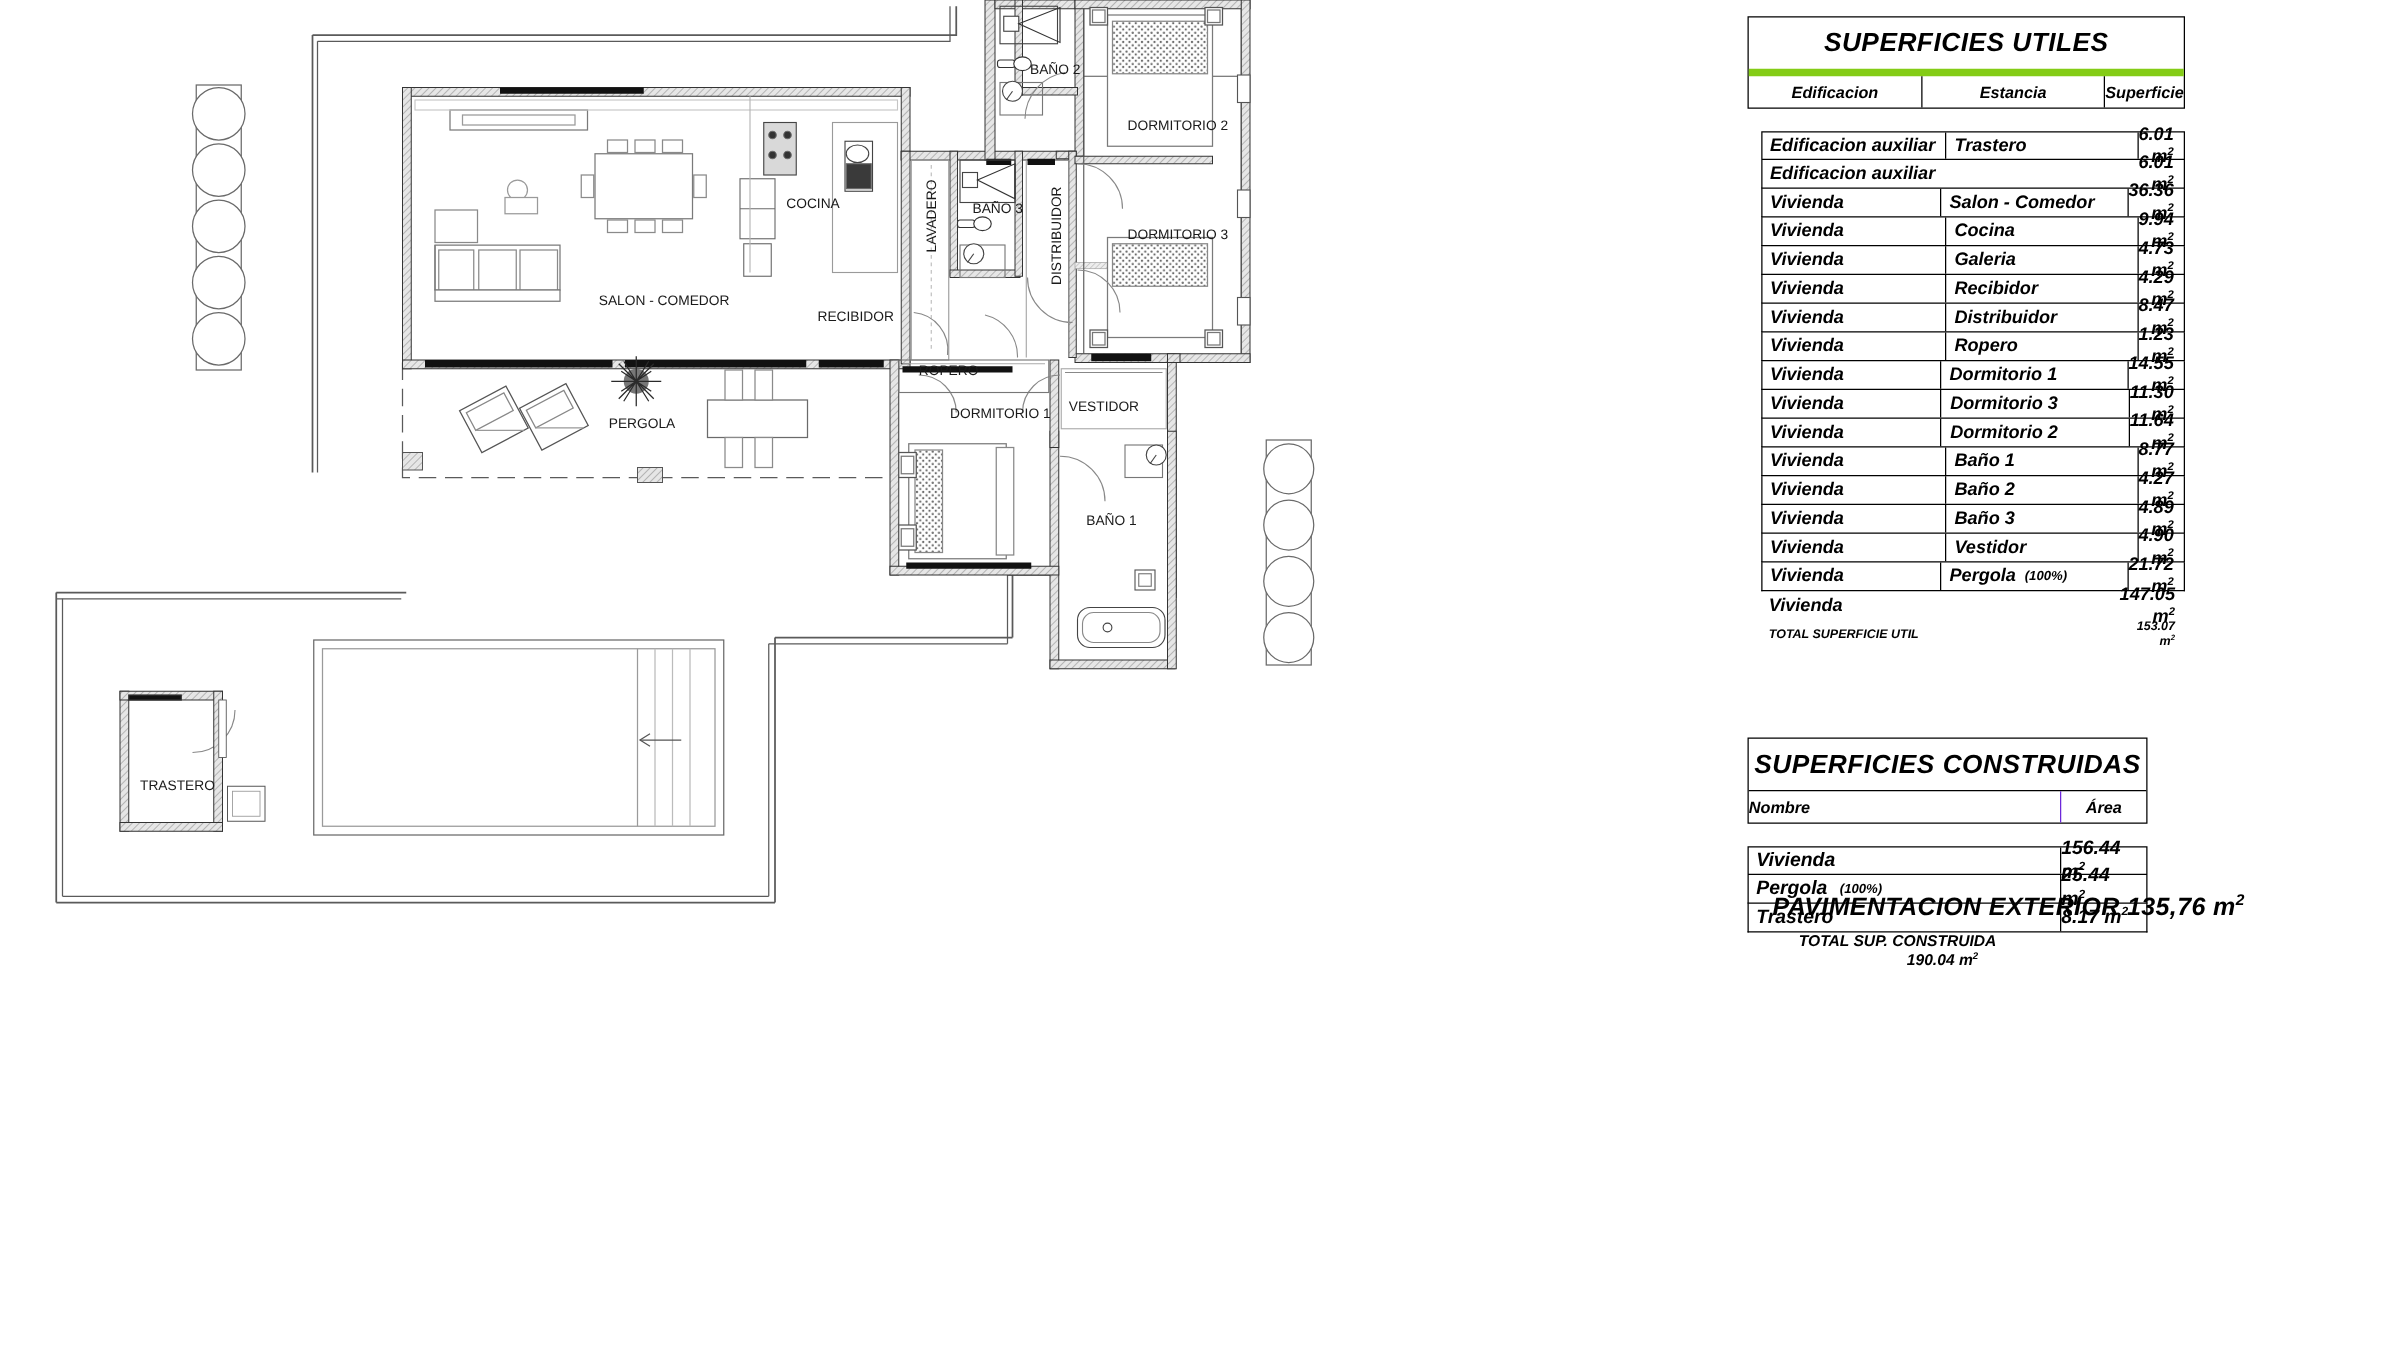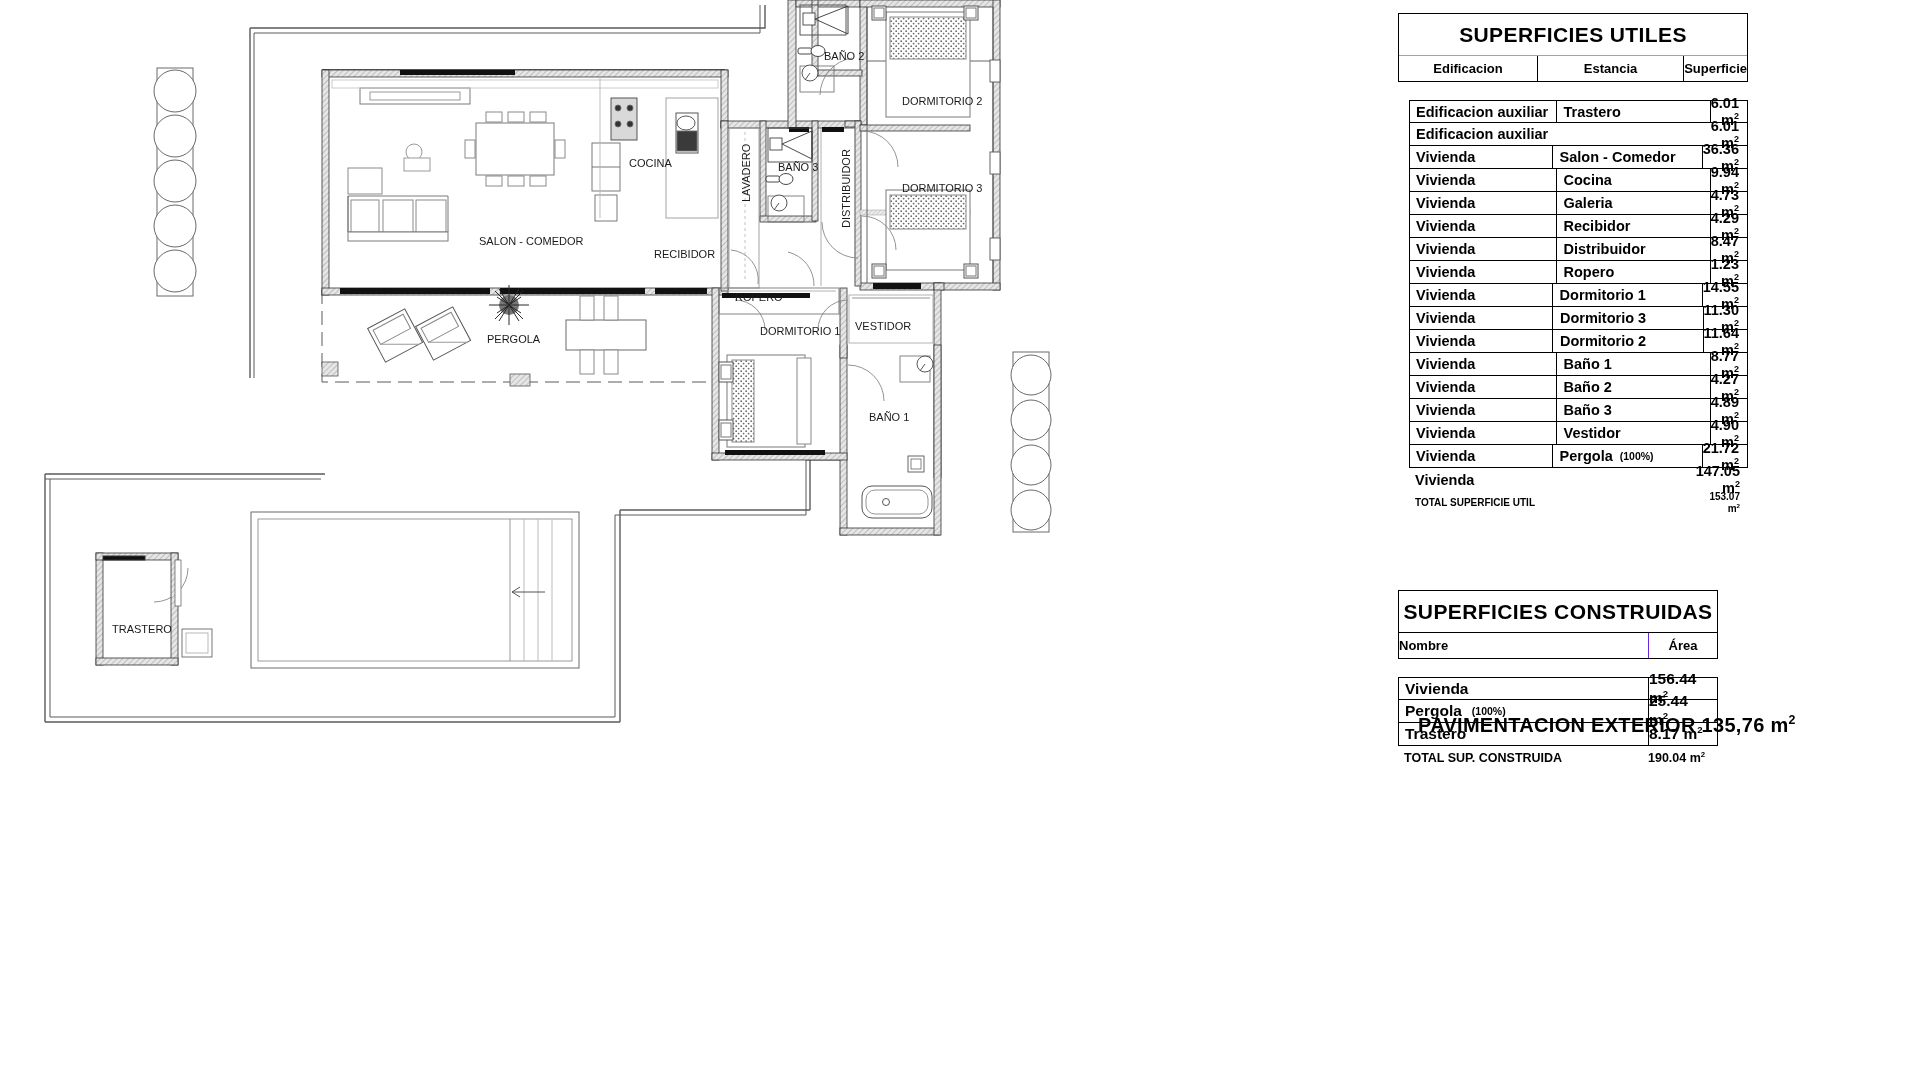--- a/index.html
+++ b/index.html
@@ -10,37 +10,37 @@
     font-family: "Liberation Sans", sans-serif;
     overflow: hidden;
   }
   #page { position: relative; width: 1920px; height: 1080px; background:#fff; }
 
   
   #planwrap { position:absolute; left:0; top:0; width:1390px; height:1080px; }
   #plan { position:absolute; left:0; top:0; }
 
   
-  #panel { position:absolute; left:1390px; top:0; width:530px; height:1080px; }
+  #panel { position:absolute; left:1390px; top:0; width:530px; height:1080px;font-style:italic; }
 
   .tbl { position:absolute; font-family:"Liberation Sans", sans-serif; }
   .tbl-box { border:1px solid #000; }
 
   
   .t-title {
     text-align:center;
     font-weight:bold;
     font-size:21px;
     letter-spacing:0.4px;
     padding:9px 0 8px 0;
     color:#000;
   }
   .t-head {
     display:flex;
-    border-top:1px solid #84cc16;
+    border-top:6px solid #84cc16;
     font-weight:bold;
     font-size:13px;
   }
   .t-head > div { padding:5px 0 5px 0; }
   .t-head .c1 { width:152px; text-align:center; border-right:1px solid #000; }
   .t-head .c2 { width:160px; text-align:center; border-right:1px solid #000; }
   .t-head .c3 { flex:1; text-align:center; }
 
   .t-head2 { display:flex; border-top:1px solid #000; font-weight:bold; font-size:13px; }
   .t-head2 > div { padding:5px 0 5px 0; }
@@ -61,21 +61,21 @@
   .row .c3 { flex:1; text-align:right; padding-right:8px; }
   .row.nomid .c1 { width:312px; border-right:none; }
   .row.plain { border:none; }
   .row.plain .c1 { border-right:none; }
   .pct { font-size:10.5px; font-weight:bold;text-align:center; }
 
   .row2 { display:flex; border:1px solid #000; border-top:none; height:23px; align-items:center; font-size:15.5px; font-weight:bold; }
   .row2:first-child { border-top:1px solid #000; }
   .row2 .c1 { width:250px; padding-left:6px; border-right:1px solid #000; height:100%; display:flex; align-items:center; gap:10px;}
   .row2 .c2 { flex:1; text-align:left; padding-right:8px; }
-  .row2.plain { border:none; font-size:12.5px; }
+  .row2.plain { border:none; font-size:12.5px;flex-direction:column; }
   .row2.plain .c1 { border-right:none; }
 
   .bigline {
     position:absolute;
     font-weight:bold;
     font-size:20px;
     letter-spacing:0.3px;
   }
   sup { font-size:0.62em; vertical-align:super; }
 

